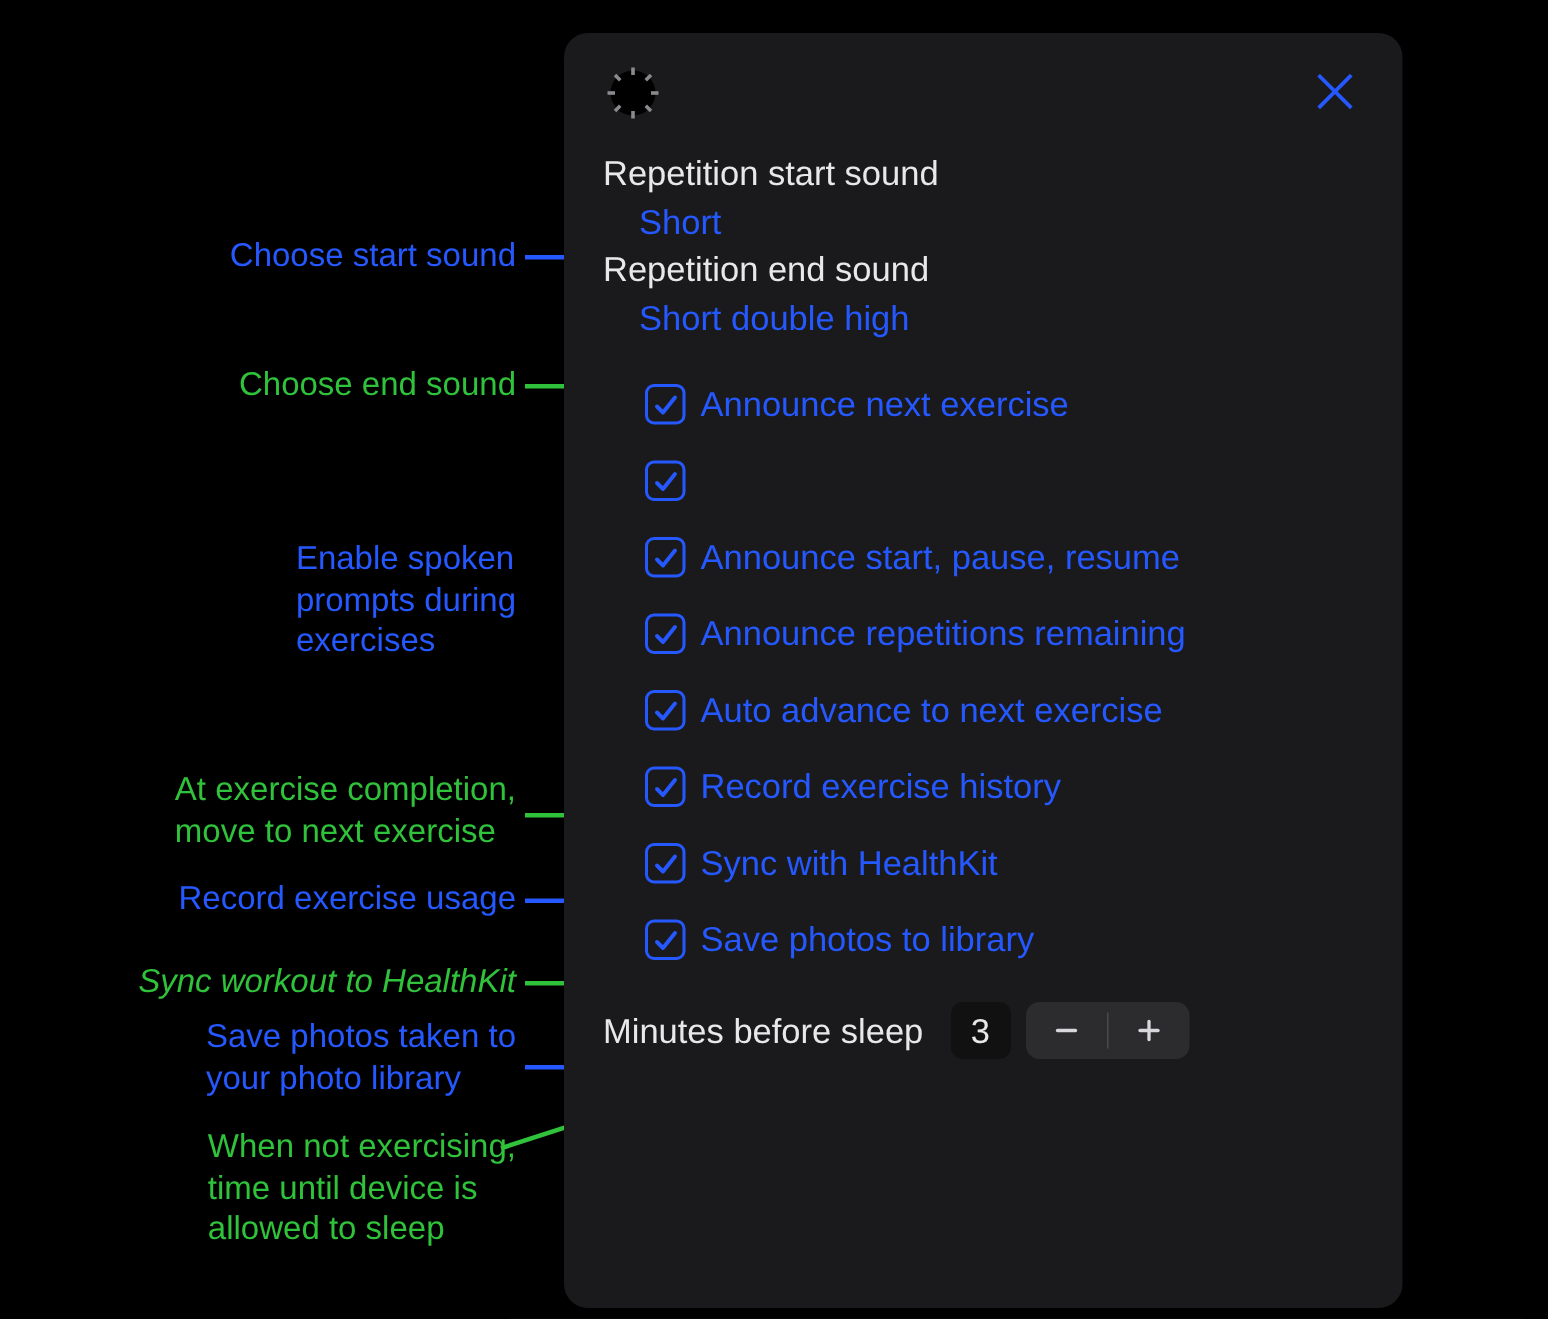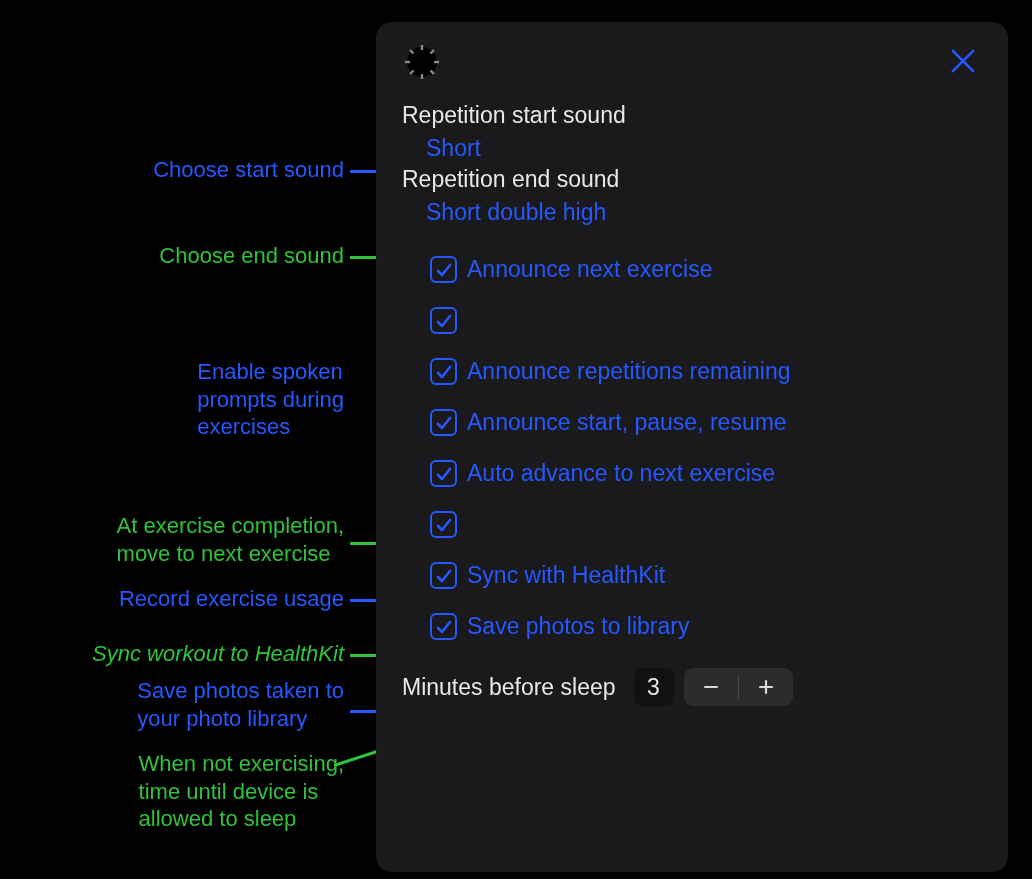--- a/index.html
+++ b/index.html
@@ -61,21 +61,21 @@
     color: var(--blue);
     pointer-events: none;
   }
   .brace svg { position: absolute; inset: 0; overflow: visible; }
 
   
   .panel {
     position: absolute;
     left: 376px;
     top: 22px;
-    width: 632px;
+    width: 559px;
     height: 850px;
     background: var(--panel-bg);
     border-radius: 16px;
     padding: 20px 26px 26px 26px;
     font-size: 23px;
   }
   .panel-header {
     display: flex;
     align-items: flex-start;
     justify-content: space-between;
@@ -261,44 +261,45 @@
             <polyline points="3,10 7,14 15,4"></polyline>
           </svg>
         </span>
     </div>
     <div class="check-row">
       <span class="checkbox">
           <svg viewBox="0 0 18 18">
             <polyline points="3,10 7,14 15,4"></polyline>
           </svg>
         </span>
+      <span>Announce start, pause, resume</span>
+    </div>
+    <div class="check-row">
+      <span class="checkbox">
+          <svg viewBox="0 0 18 18">
+            <polyline points="3,10 7,14 15,4"></polyline>
+          </svg>
+        </span>
       <span>Announce repetitions remaining</span>
     </div>
     <div class="check-row">
       <span class="checkbox">
           <svg viewBox="0 0 18 18">
             <polyline points="3,10 7,14 15,4"></polyline>
           </svg>
         </span>
-      <span>Announce start, pause, resume</span>
-    </div>
-    <div class="check-row">
-      <span class="checkbox">
-          <svg viewBox="0 0 18 18">
-            <polyline points="3,10 7,14 15,4"></polyline>
-          </svg>
-        </span>
       <span>Auto advance to next exercise</span>
     </div>
     <div class="check-row">
       <span class="checkbox">
           <svg viewBox="0 0 18 18">
             <polyline points="3,10 7,14 15,4"></polyline>
           </svg>
         </span>
+      <span>Record exercise history</span>
     </div>
     <div class="check-row">
       <span class="checkbox">
           <svg viewBox="0 0 18 18">
             <polyline points="3,10 7,14 15,4"></polyline>
           </svg>
         </span>
       <span>Sync with HealthKit</span>
     </div>
     <div class="check-row">

